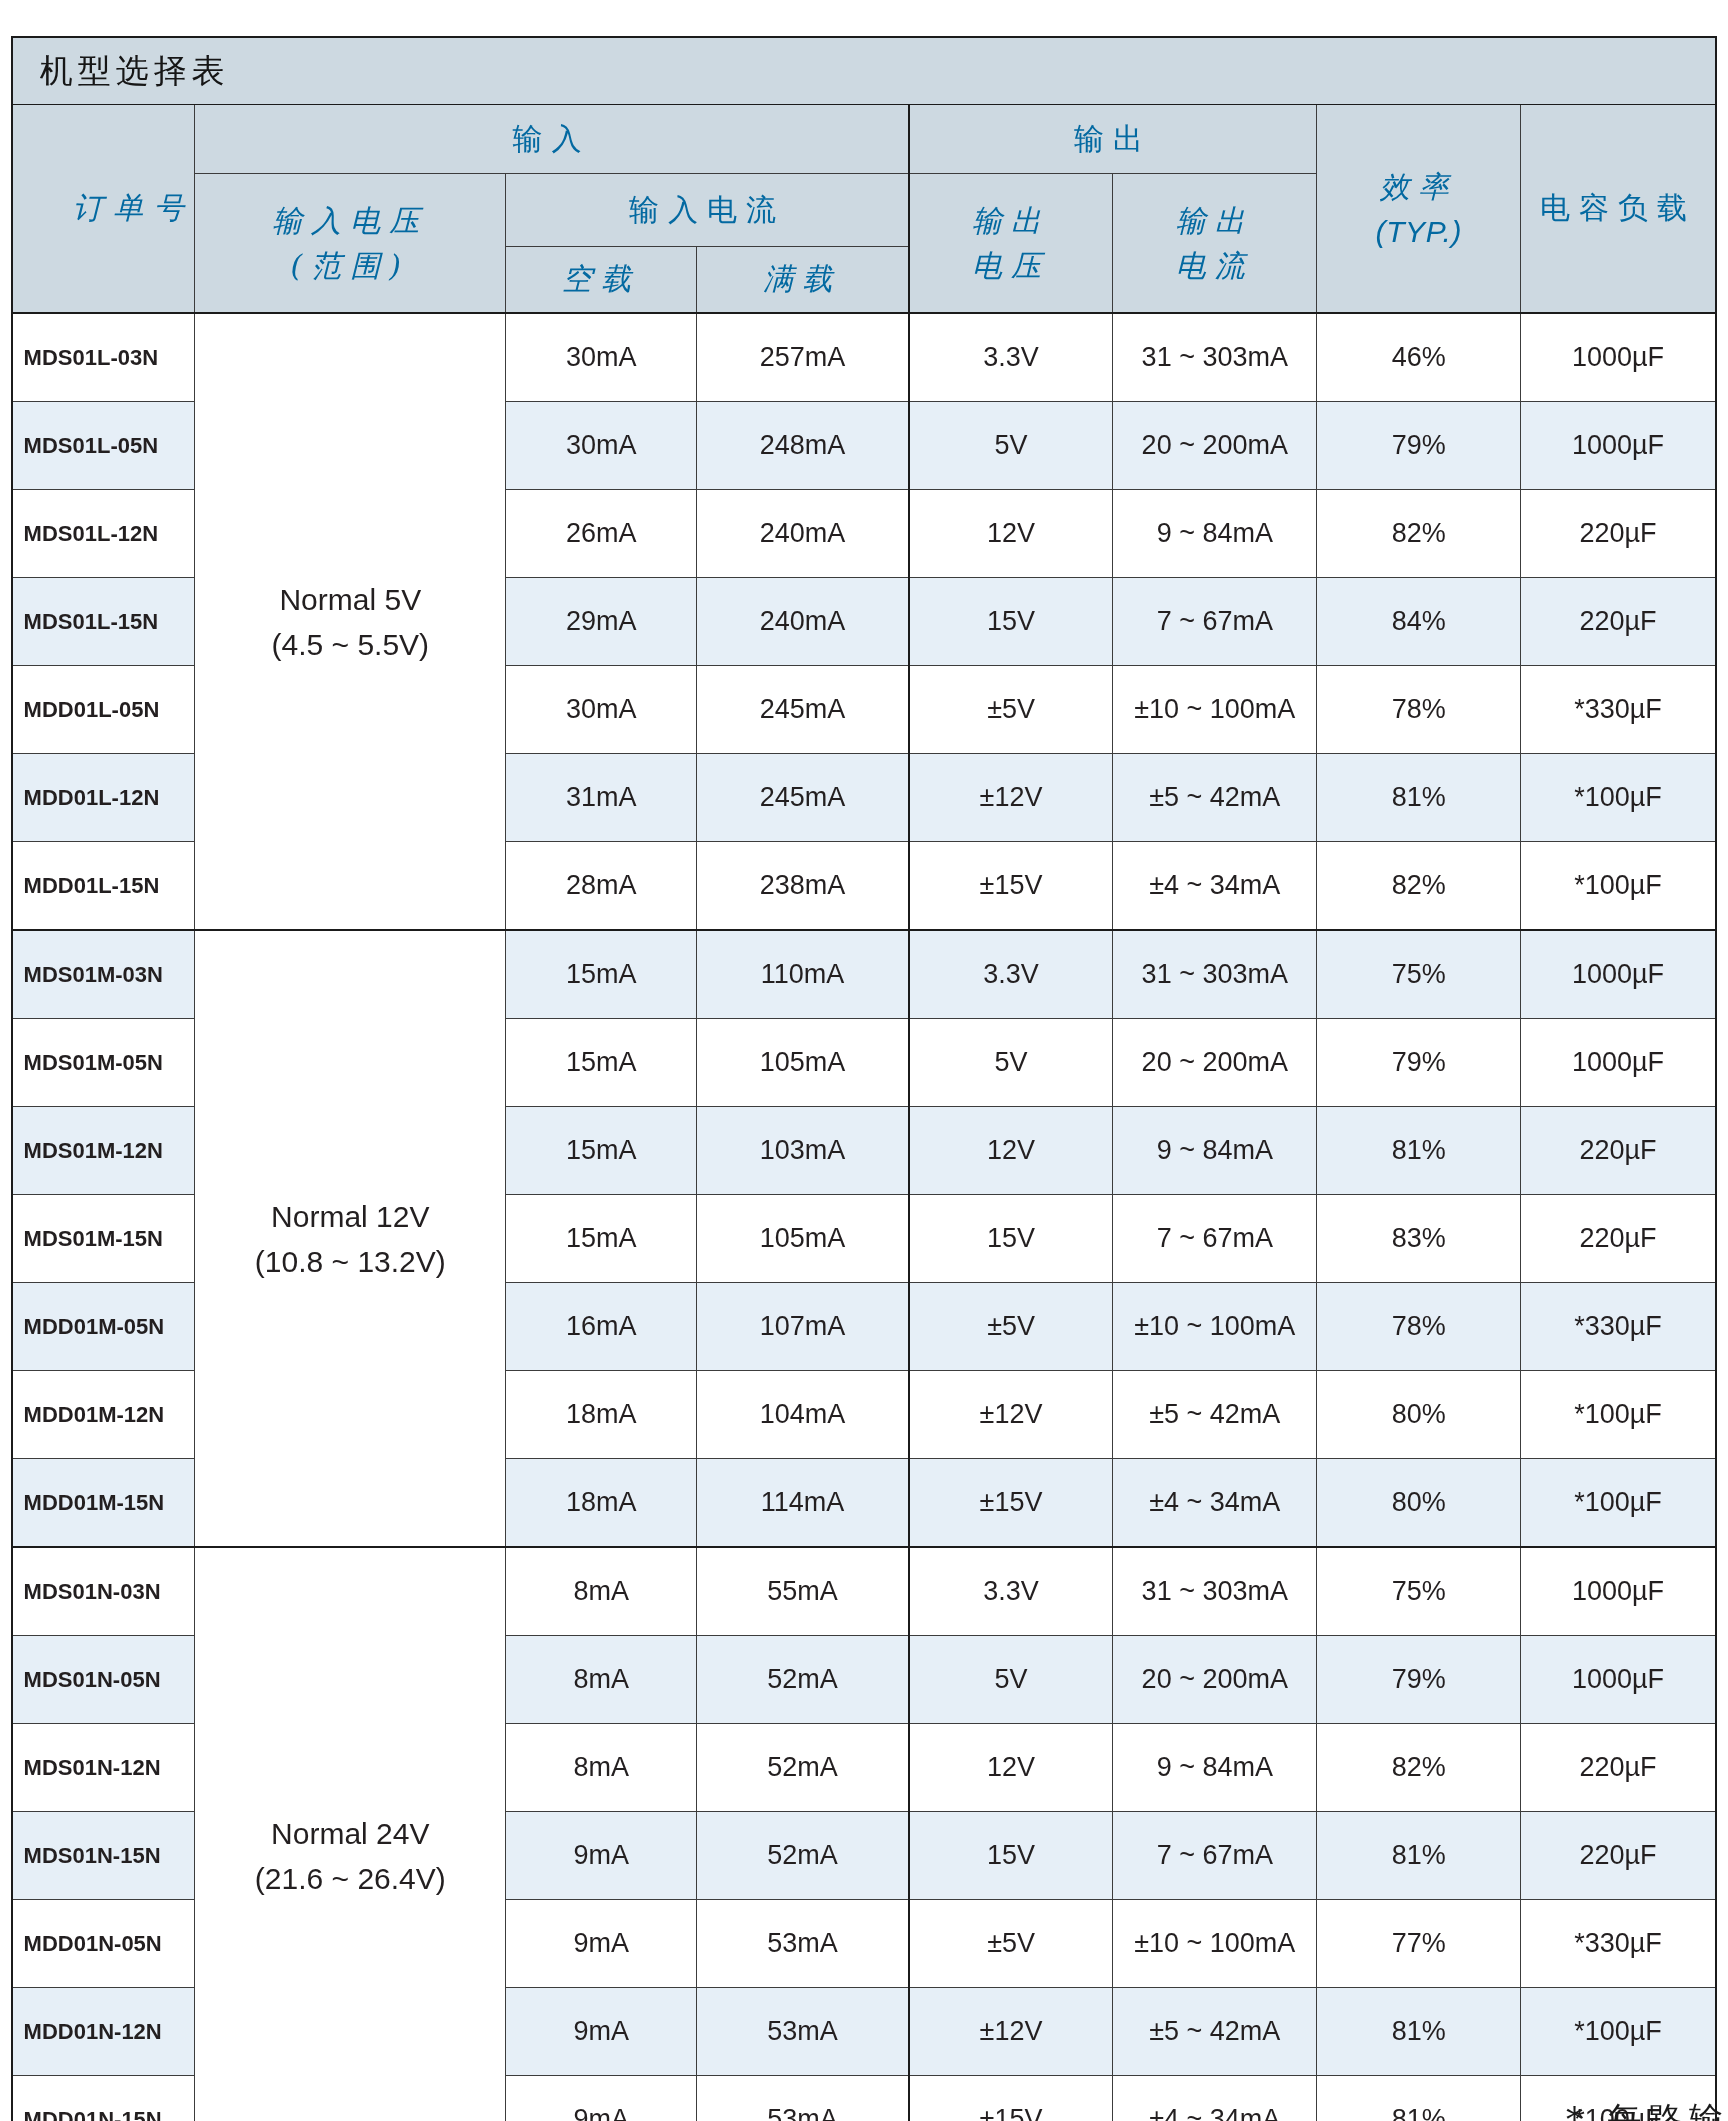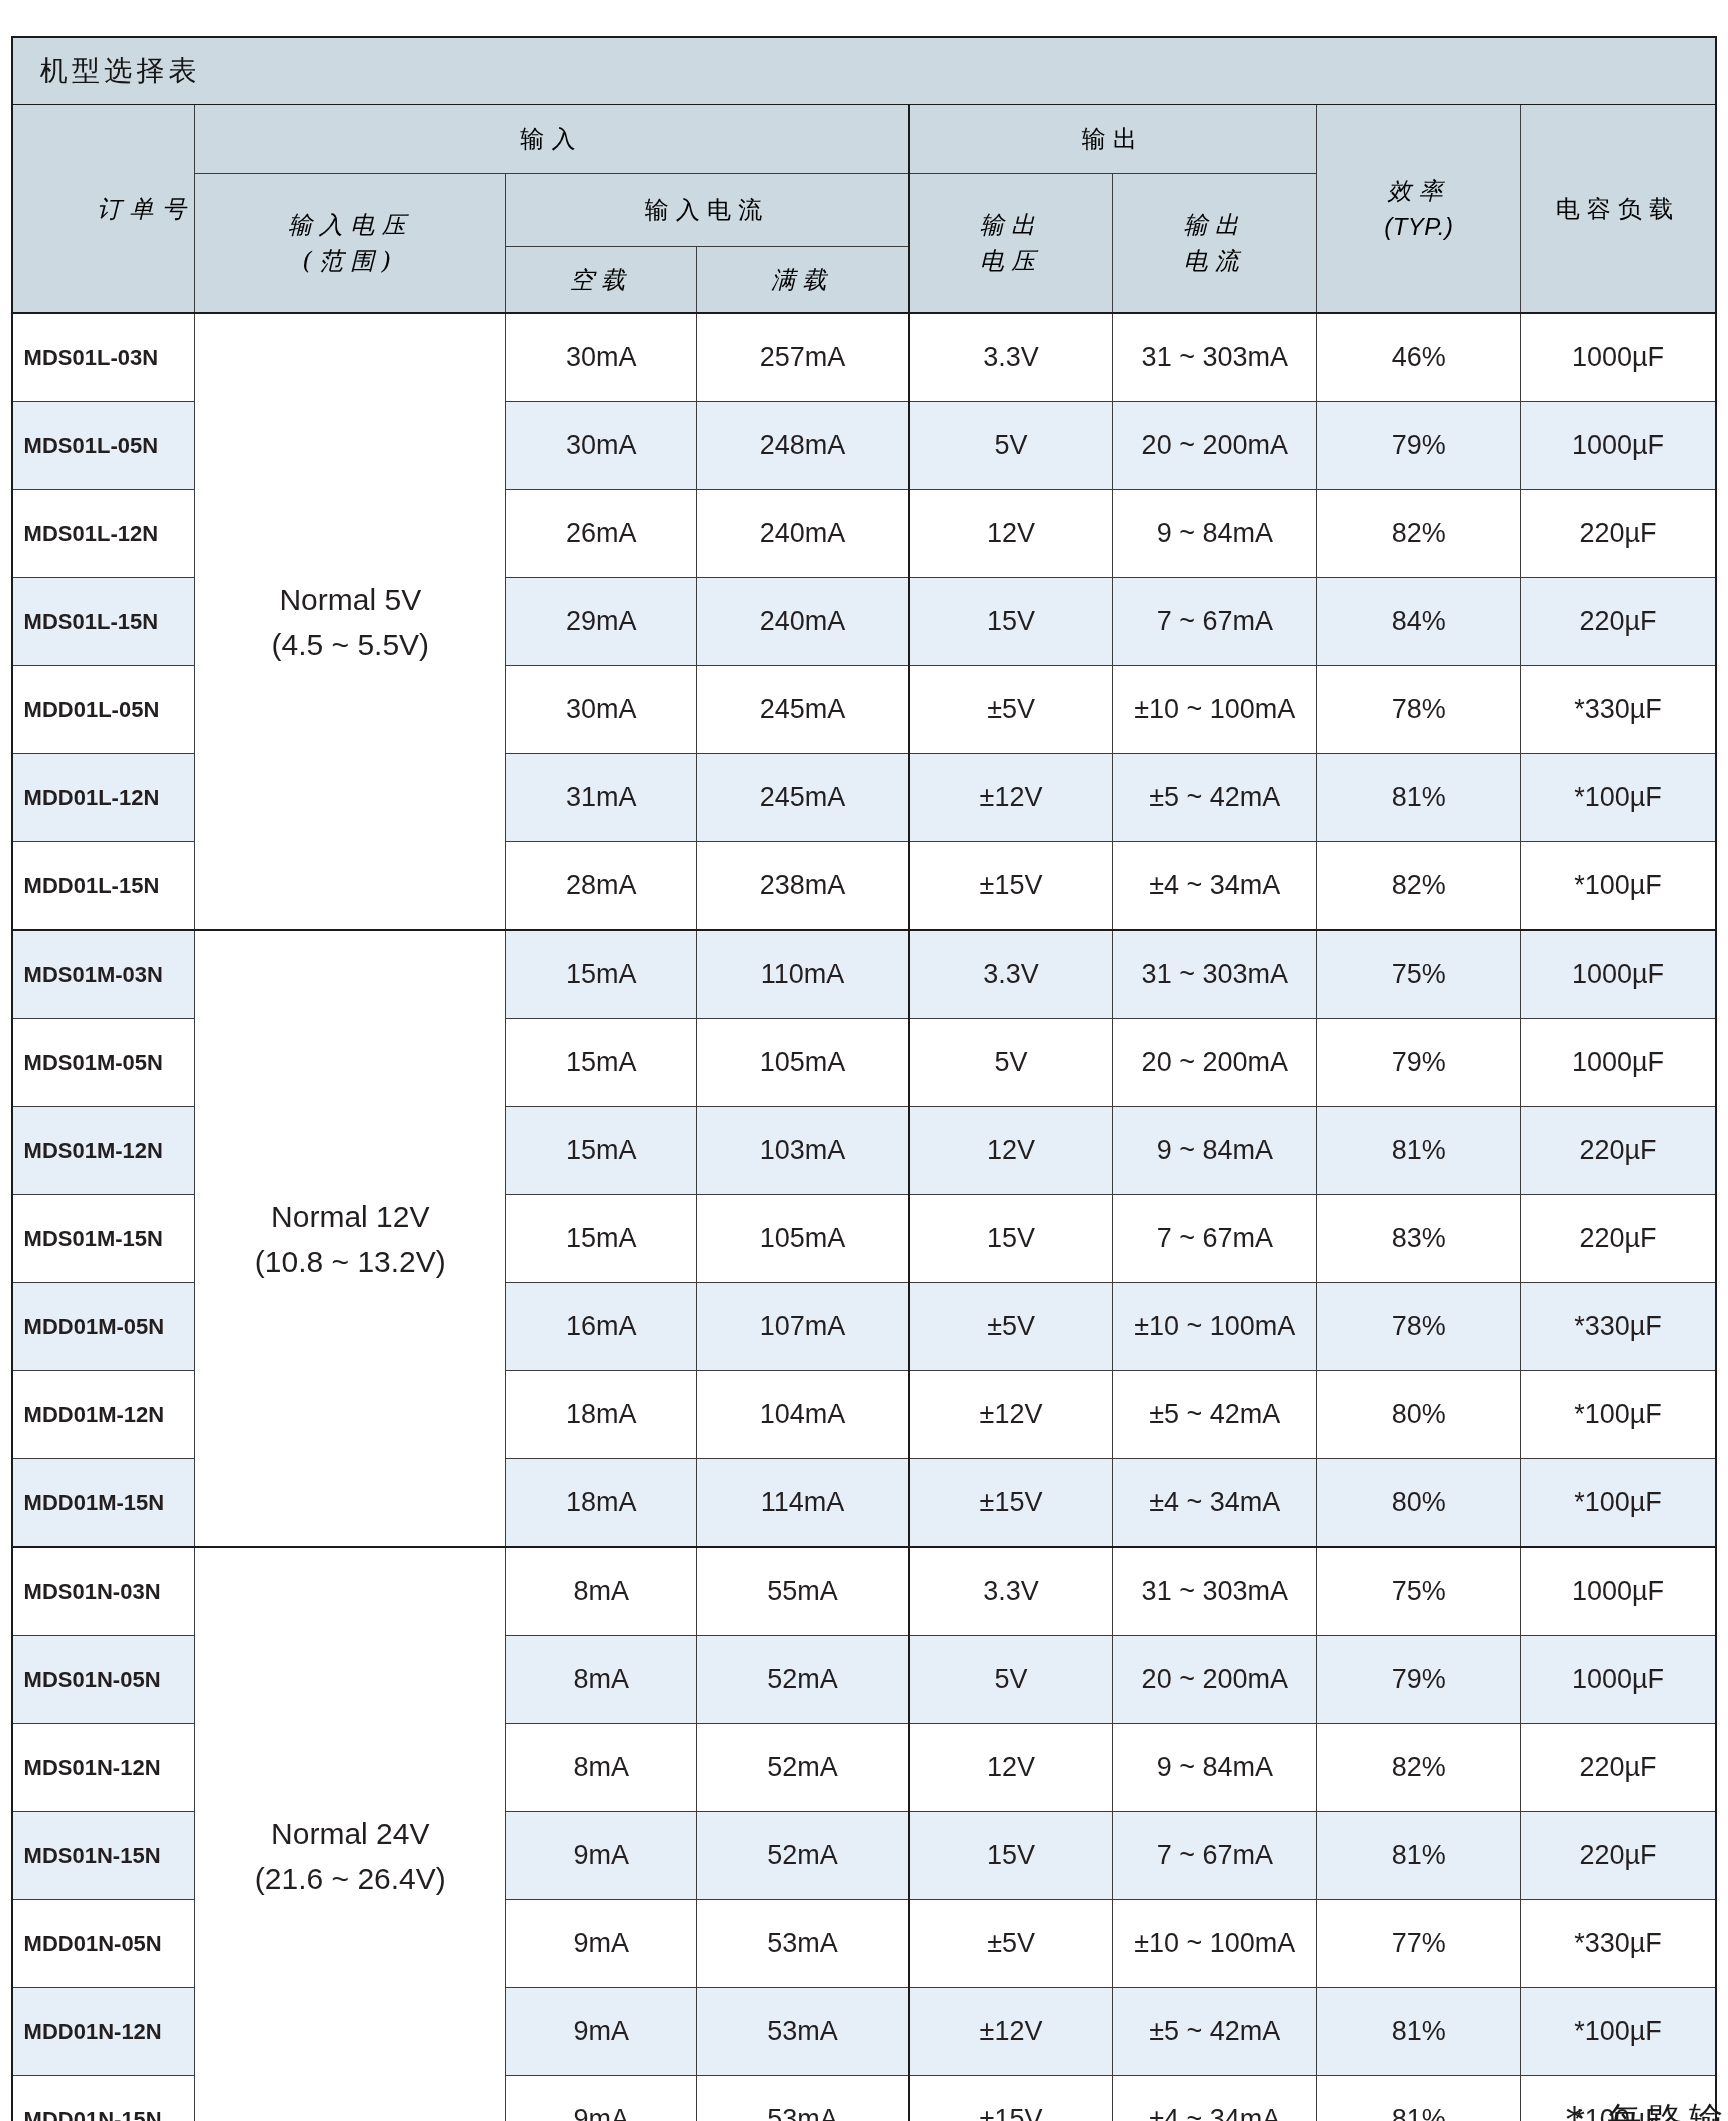--- a/index.html
+++ b/index.html
@@ -21,29 +21,29 @@
     border:2.7px solid #1b1b1b;
   }
   
   .cjk{font-family:"DejaVu Serif","Liberation Serif",serif;}
   tr.title-row th{
     height:66px;
     background:#cdd9e1;
     border-bottom:1.8px solid #1b1b1b;
     text-align:left;
     padding:0 0 0 27px;
-    font-size:28px;font-weight:normal;
+    font-size:33px;font-weight:normal;
     letter-spacing:0.15em;
     color:#161616;
   }
   thead th{
     background:#cdd9e1;
     font-weight:normal;
-    font-size:24px;
-    color:#000000;
+    font-size:30px;
+    color:#0369a1;
     letter-spacing:0.3em;
     border:1.8px solid #3c3c3c;
     vertical-align:middle;
     text-align:center;
     padding:0;
   }
   tr.h1 th{height:68px;}
   tr.h2 th{height:72px;}
   tr.h3 th{height:65px;font-style:italic;}
   th.order-col{

